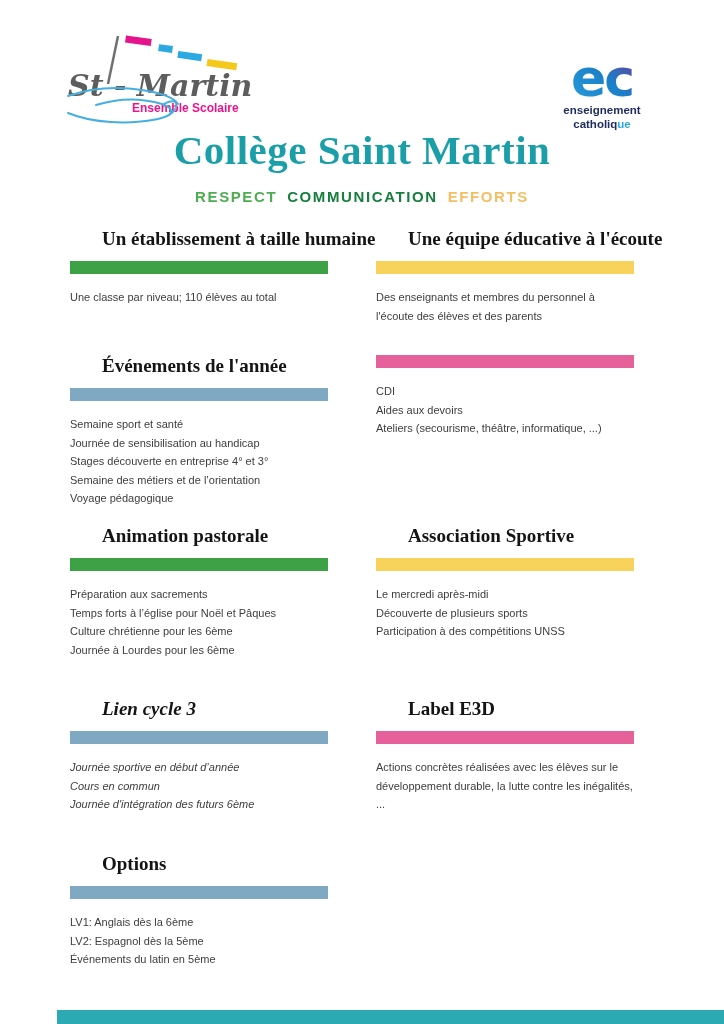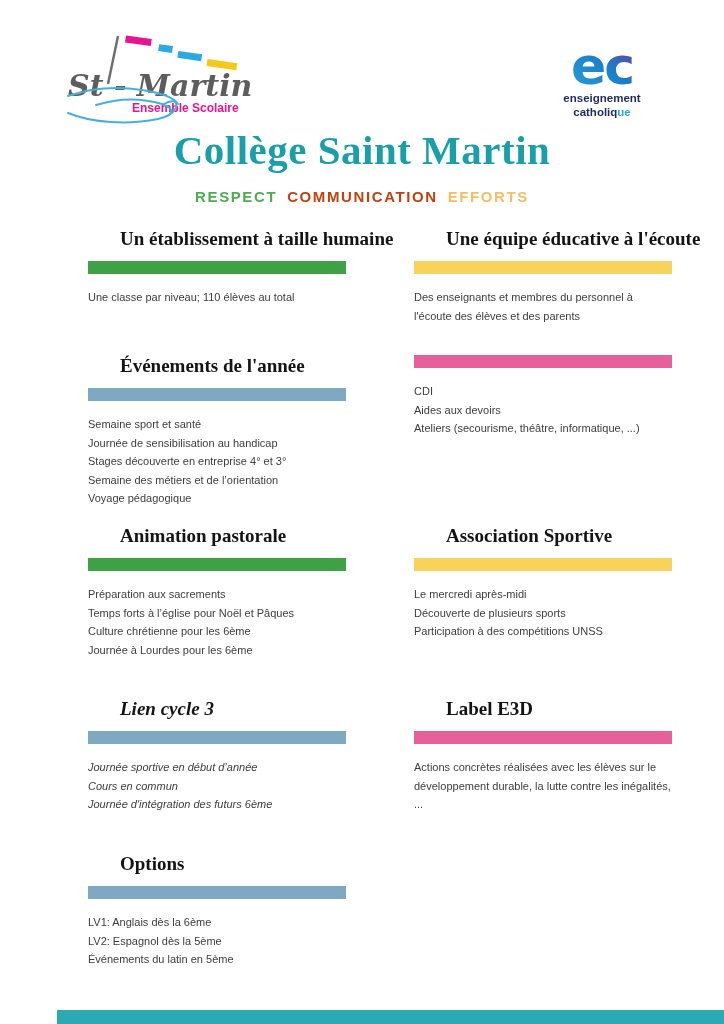--- a/index.html
+++ b/index.html
@@ -2,36 +2,36 @@
 <html><head>
 <meta charset="utf-8">
 <style>
   html,body{margin:0;padding:0;}
   body{
     width:724px;height:1024px;position:relative;background:#ffffff;
     font-family:"Liberation Sans",sans-serif;overflow:hidden;
   }
   
   .logo-left{position:absolute;left:66px;top:34px;width:196px;height:94px;}
-  .logo-right{position:absolute;left:550px;top:38px;width:104px;height:82px;}
+  .logo-right{position:absolute;left:550px;top:50px;width:104px;height:82px;}
   
   .page-title{
     position:absolute;top:126px;left:0;right:0;text-align:center;
     font-family:"Liberation Serif",serif;font-weight:700;font-size:41px;
     color:#1a9fa9;letter-spacing:0.5px;
   }
   .values-banner{
     position:absolute;top:188px;left:0;right:0;text-align:center;
     font-weight:700;font-size:15px;letter-spacing:1.6px;
   }
   .values-banner span{margin:0 5px;}
   
   .sections-grid{
-    position:absolute;left:88px;top:228px;width:584px;
-    display:grid;grid-template-columns:258px 258px;column-gap:68px;
+    position:absolute;left:70px;top:228px;width:584px;
+    display:grid;grid-template-columns:258px 258px;column-gap:48px;
     grid-template-rows:127px 170px 173px 155px auto;
   }
   .section{min-width:0;}
   .section-title{
     font-family:"Liberation Serif",serif;font-weight:700;font-size:19px;
     color:#141414;padding-left:32px;margin:0 0 11px 0;white-space:nowrap;
   }
   .section-bar{height:13px;margin-bottom:14px;}
   .body-item{font-size:11px;line-height:18.6px;color:#3d3d3d;}
   
@@ -73,21 +73,21 @@
         <stop offset="1" stop-color="#2aa0dc"></stop>
       </linearGradient>
     </defs>
     <text x="52" y="46" text-anchor="middle" font-family="'DejaVu Sans',sans-serif" font-weight="700" font-size="52" letter-spacing="-2" fill="url(#ecg)">ec</text>
     <text x="52" y="64" text-anchor="middle" font-family="'Liberation Sans',sans-serif" font-weight="700" font-size="11.5" fill="#1d2b5f">enseignement</text>
     <text x="52" y="78" text-anchor="middle" font-family="'Liberation Sans',sans-serif" font-weight="700" font-size="11.5"><tspan fill="#1d2b5f">catholiq</tspan><tspan fill="#2aa7e0">ue</tspan></text>
   </svg>
 </div>
 
 <div class="page-title" style="color: rgb(26, 159, 169);">Collège Saint Martin</div>
-<div class="values-banner"><span style="color: rgb(77, 174, 81);">RESPECT</span><span style="color: #c2410c; margin-top: 27px;">COMMUNICATION</span><span style="color: rgb(244, 191, 98);">EFFORTS</span></div>
+<div class="values-banner"><span style="color: rgb(77, 174, 81);">RESPECT</span><span style="color: #15803d; margin-top: 27px;">COMMUNICATION</span><span style="color: rgb(244, 191, 98);">EFFORTS</span></div>
 
 <div class="sections-grid">
   <div class="section" style="grid-area: 1 / 1;">
     <div class="section-title">Un établissement à taille humaine</div>
     <div class="section-bar" style="background: rgb(62, 161, 70);"></div>
     <div class="section-body">
         <div class="body-item">Une classe par niveau; 110 élèves au total</div>
       </div>
   </div>
 

